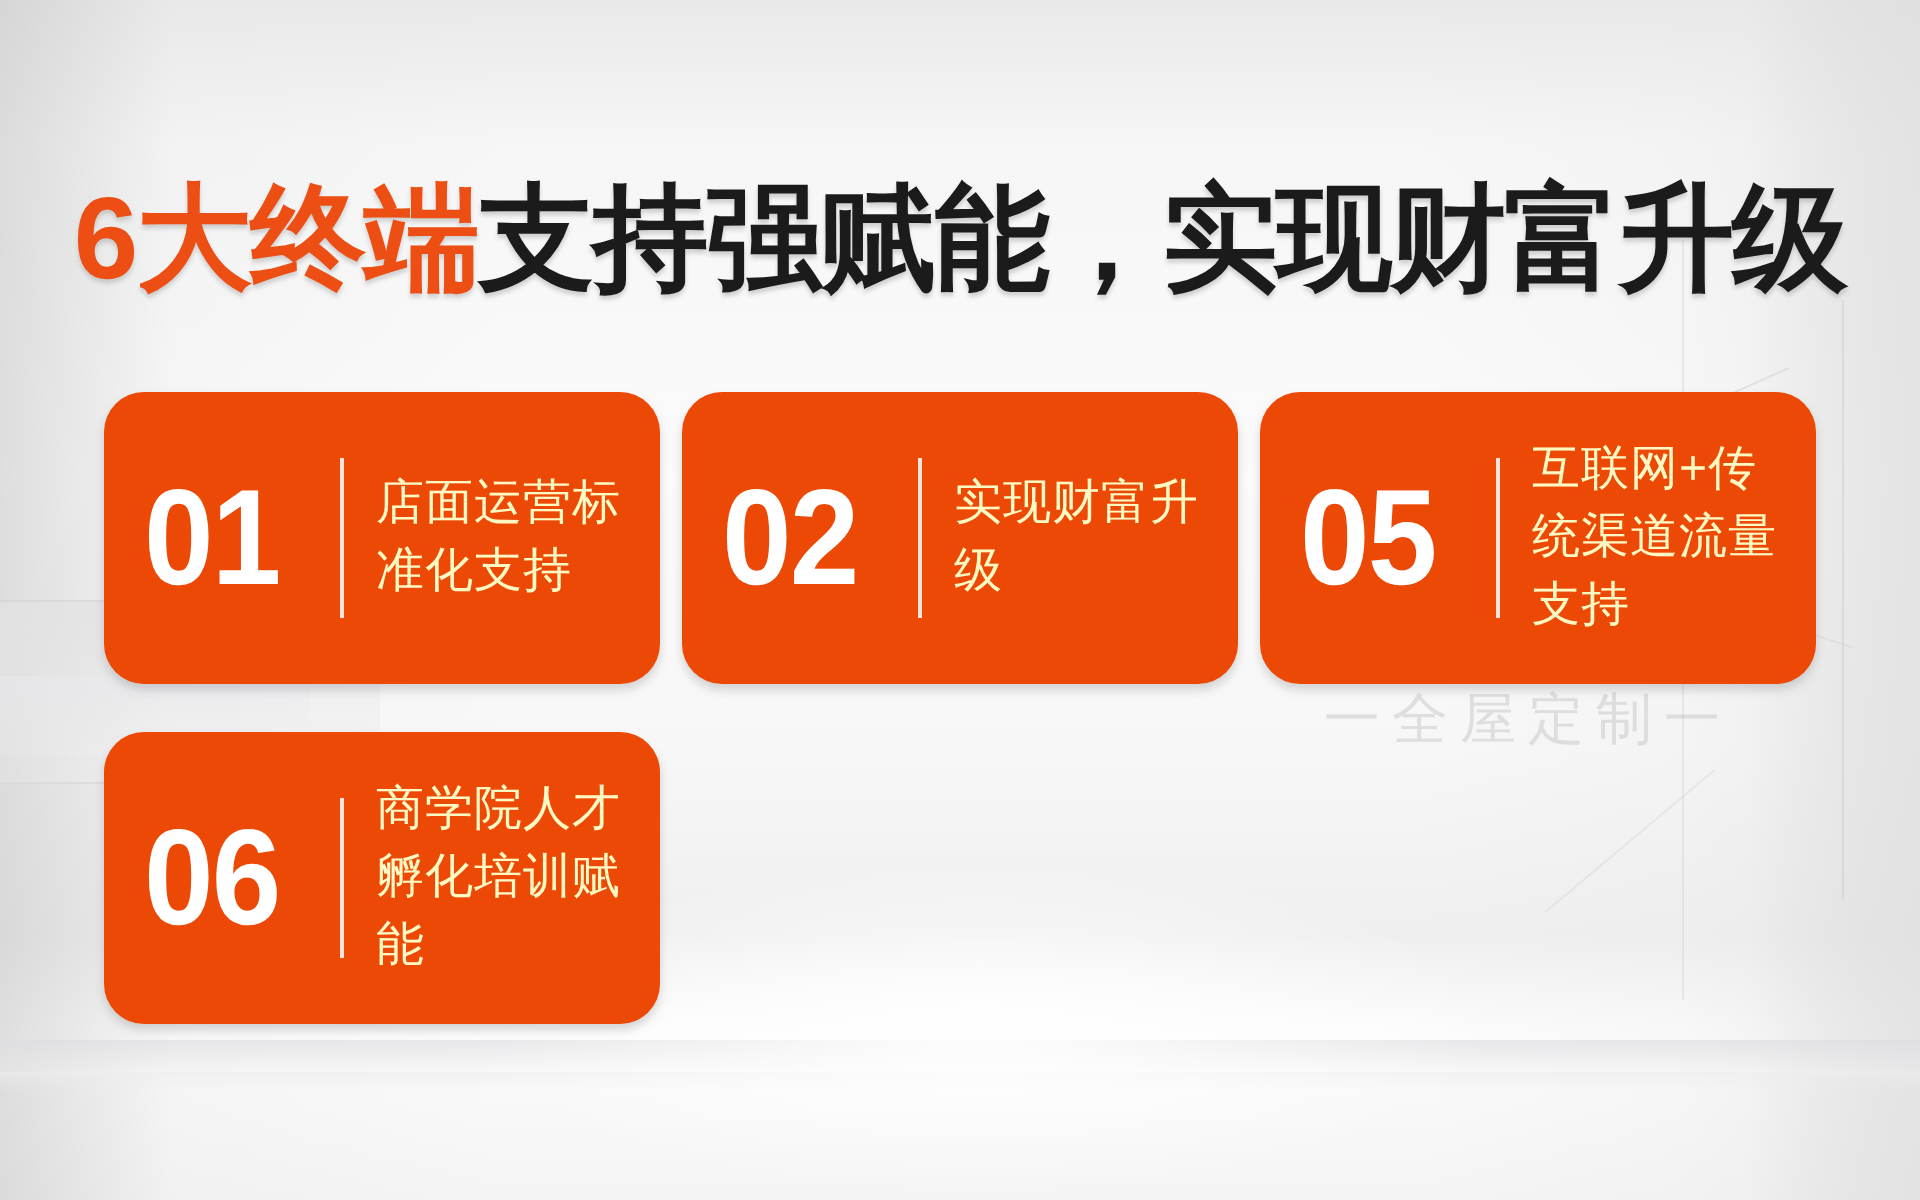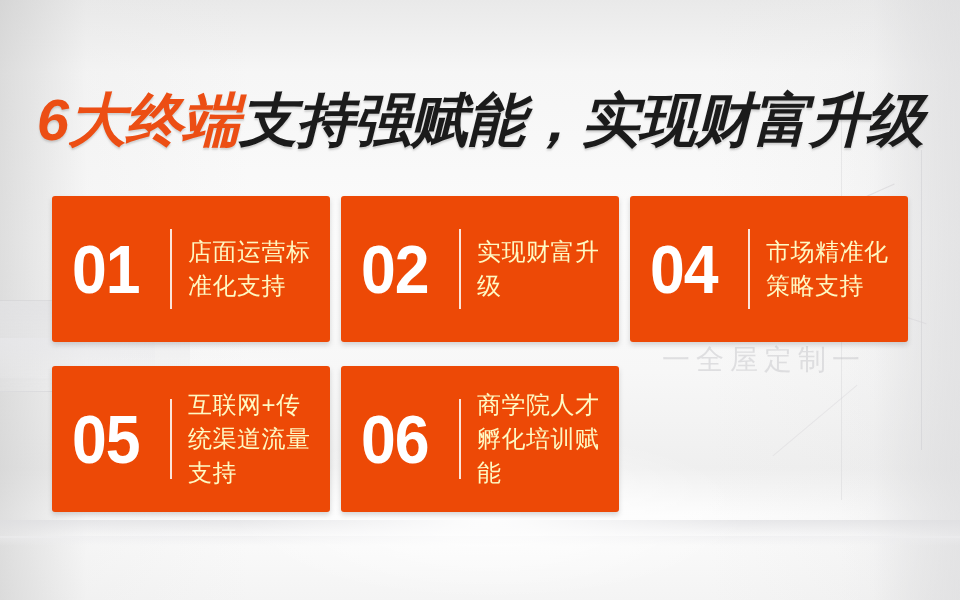--- a/index.html
+++ b/index.html
@@ -112,21 +112,20 @@
     left: 0;
     top: 89px;
     width: 960px;
     text-align: center;
     white-space: nowrap;
     font-weight: bold;
     font-size: 58px;
     line-height: 62px;
     letter-spacing: -1px;
     font-family: "Liberation Sans", "DejaVu Sans", sans-serif;
-    font-style: italic;
   }
   #headline .hl-accent {
     color: #ec4e14;
     text-shadow: 0 2px 2px rgba(120,120,120,0.30);
   }
   #headline .hl-main {
     color: #1b1b1b;
     text-shadow: 0 2px 2px rgba(120,120,120,0.32);
   }
 
@@ -139,21 +138,21 @@
     height: 316px;
     display: grid;
     grid-template-columns: repeat(3, 1fr);
     grid-template-rows: repeat(2, 1fr);
     column-gap: 11px;
     row-gap: 24px;
   }
 
   .card {
     background: #ed4906;
-    border-radius: 3px;
+    border-radius: 20px;
     display: flex;
     align-items: center;
     padding: 0 14px 0 20px;
     box-shadow: 0 3px 5px rgba(125,125,128,0.30);
     position: relative;
   }
 
   .card-number {
     color: #ffffff;
     font-size: 68px;
@@ -217,25 +216,20 @@
       <div class="card-text">店面运营标准化支持</div>
     </div>
 
     <div class="card">
       <div class="card-number">02</div>
       <div class="card-divider"></div>
       <div class="card-text">实现财富升级</div>
     </div>
 
 
-    <div class="card">
-      <div class="card-number">04</div>
-      <div class="card-divider"></div>
-      <div class="card-text">市场精准化策略支持</div>
-    </div>
 
     <div class="card">
       <div class="card-number">05</div>
       <div class="card-divider"></div>
       <div class="card-text">互联网+传统渠道流量支持</div>
     </div>
 
     <div class="card">
       <div class="card-number">06</div>
       <div class="card-divider"></div>

